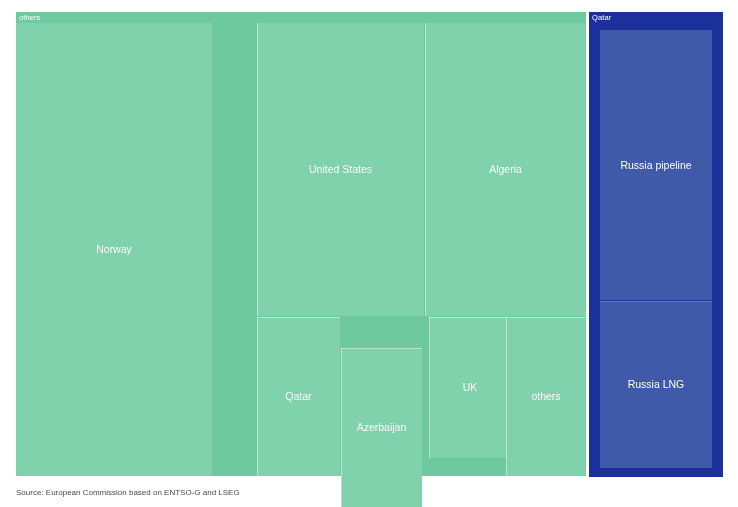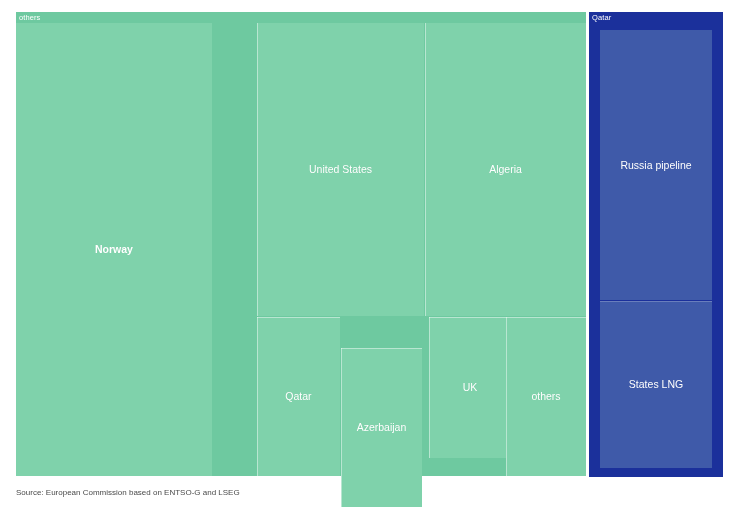--- a/index.html
+++ b/index.html
@@ -123,21 +123,21 @@
 </head>
 <body>
 
 <div id="chart-root">
 
   <div class="group" id="group-others">
     <div class="group-header">others</div>
 
     <div class="tiles">
 
-      <div class="tile green" style="left:0px; top:0px; width:196px; height:453px;font-weight:bold;">
+      <div class="tile green" style="left:0px; top:0px; width:196px; height:453px;">
         <span class="tile-label">Norway</span>
       </div>
 
       <div class="tile green sep-left" style="left:241px; top:0px; width:167px; height:293px;">
         <span class="tile-label">United States</span>
       </div>
 
       <div class="tile green sep-left" style="left:409px; top:0px; width:161px; height:293px;">
         <span class="tile-label">Algeria</span>
       </div>
@@ -164,21 +164,21 @@
   <div class="group" id="group-russia">
     <div class="group-header">Qatar</div>
 
     <div class="tiles">
 
       <div class="tile blue" style="left:11px; top:7px; width:112px; height:270px;">
         <span class="tile-label">Russia pipeline</span>
       </div>
 
       <div class="tile blue sep-top" style="left:11px; top:278px; width:112px; height:167px;">
-        <span class="tile-label">States LNG</span>
+        <span class="tile-label">Russia LNG</span>
       </div>
 
     </div>
   </div>
 
   <div id="source-caption">Source: European Commission based on ENTSO-G and LSEG</div>
 
 </div>
 
 </body></html>

